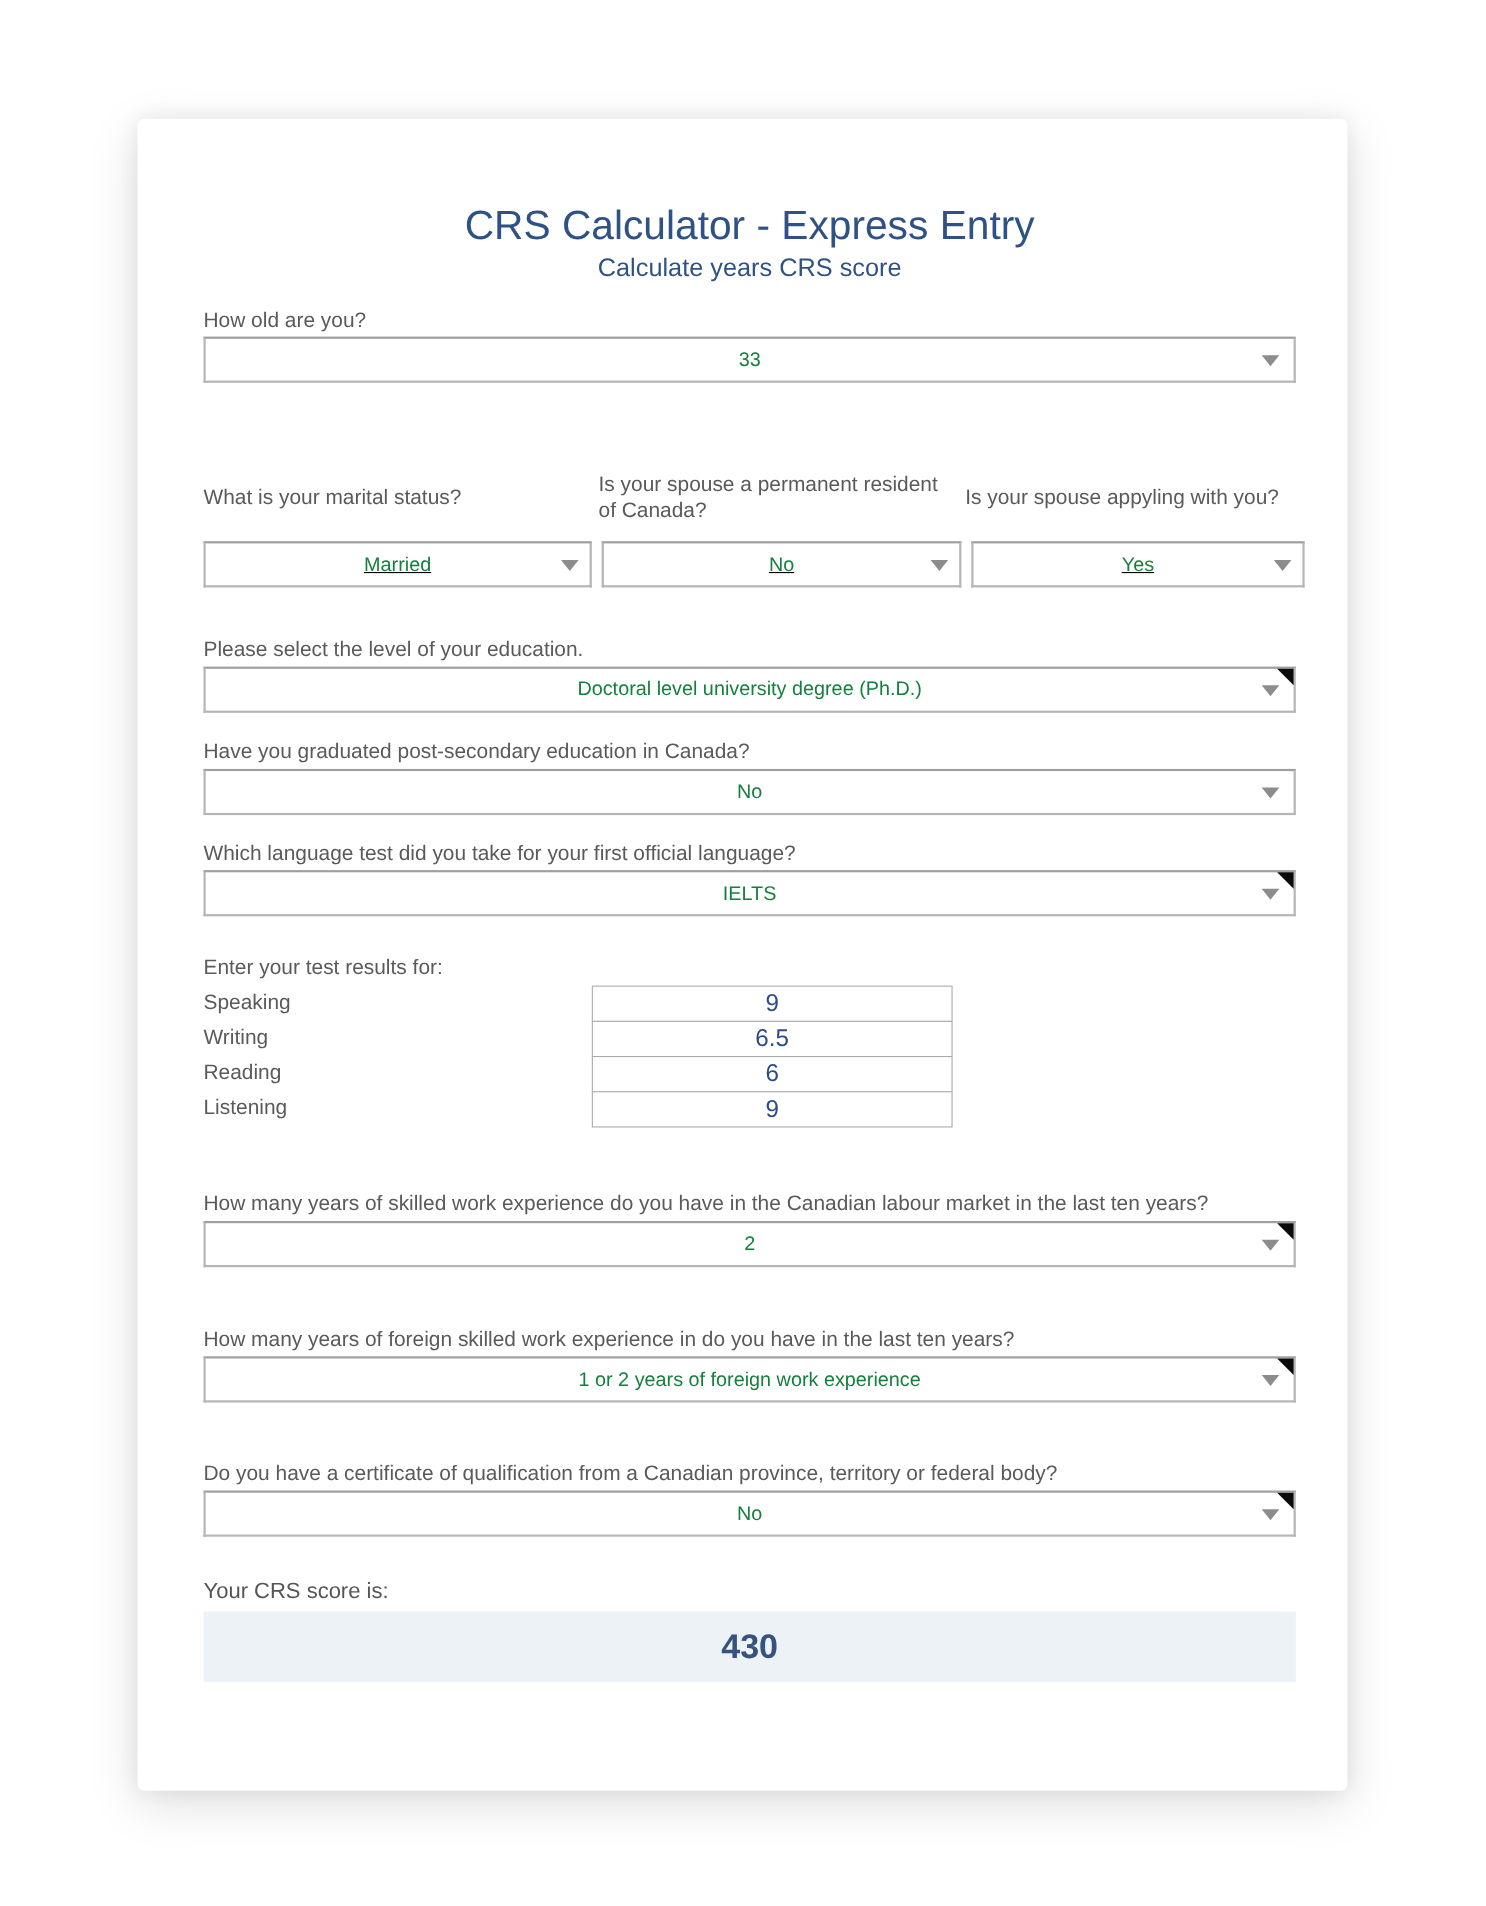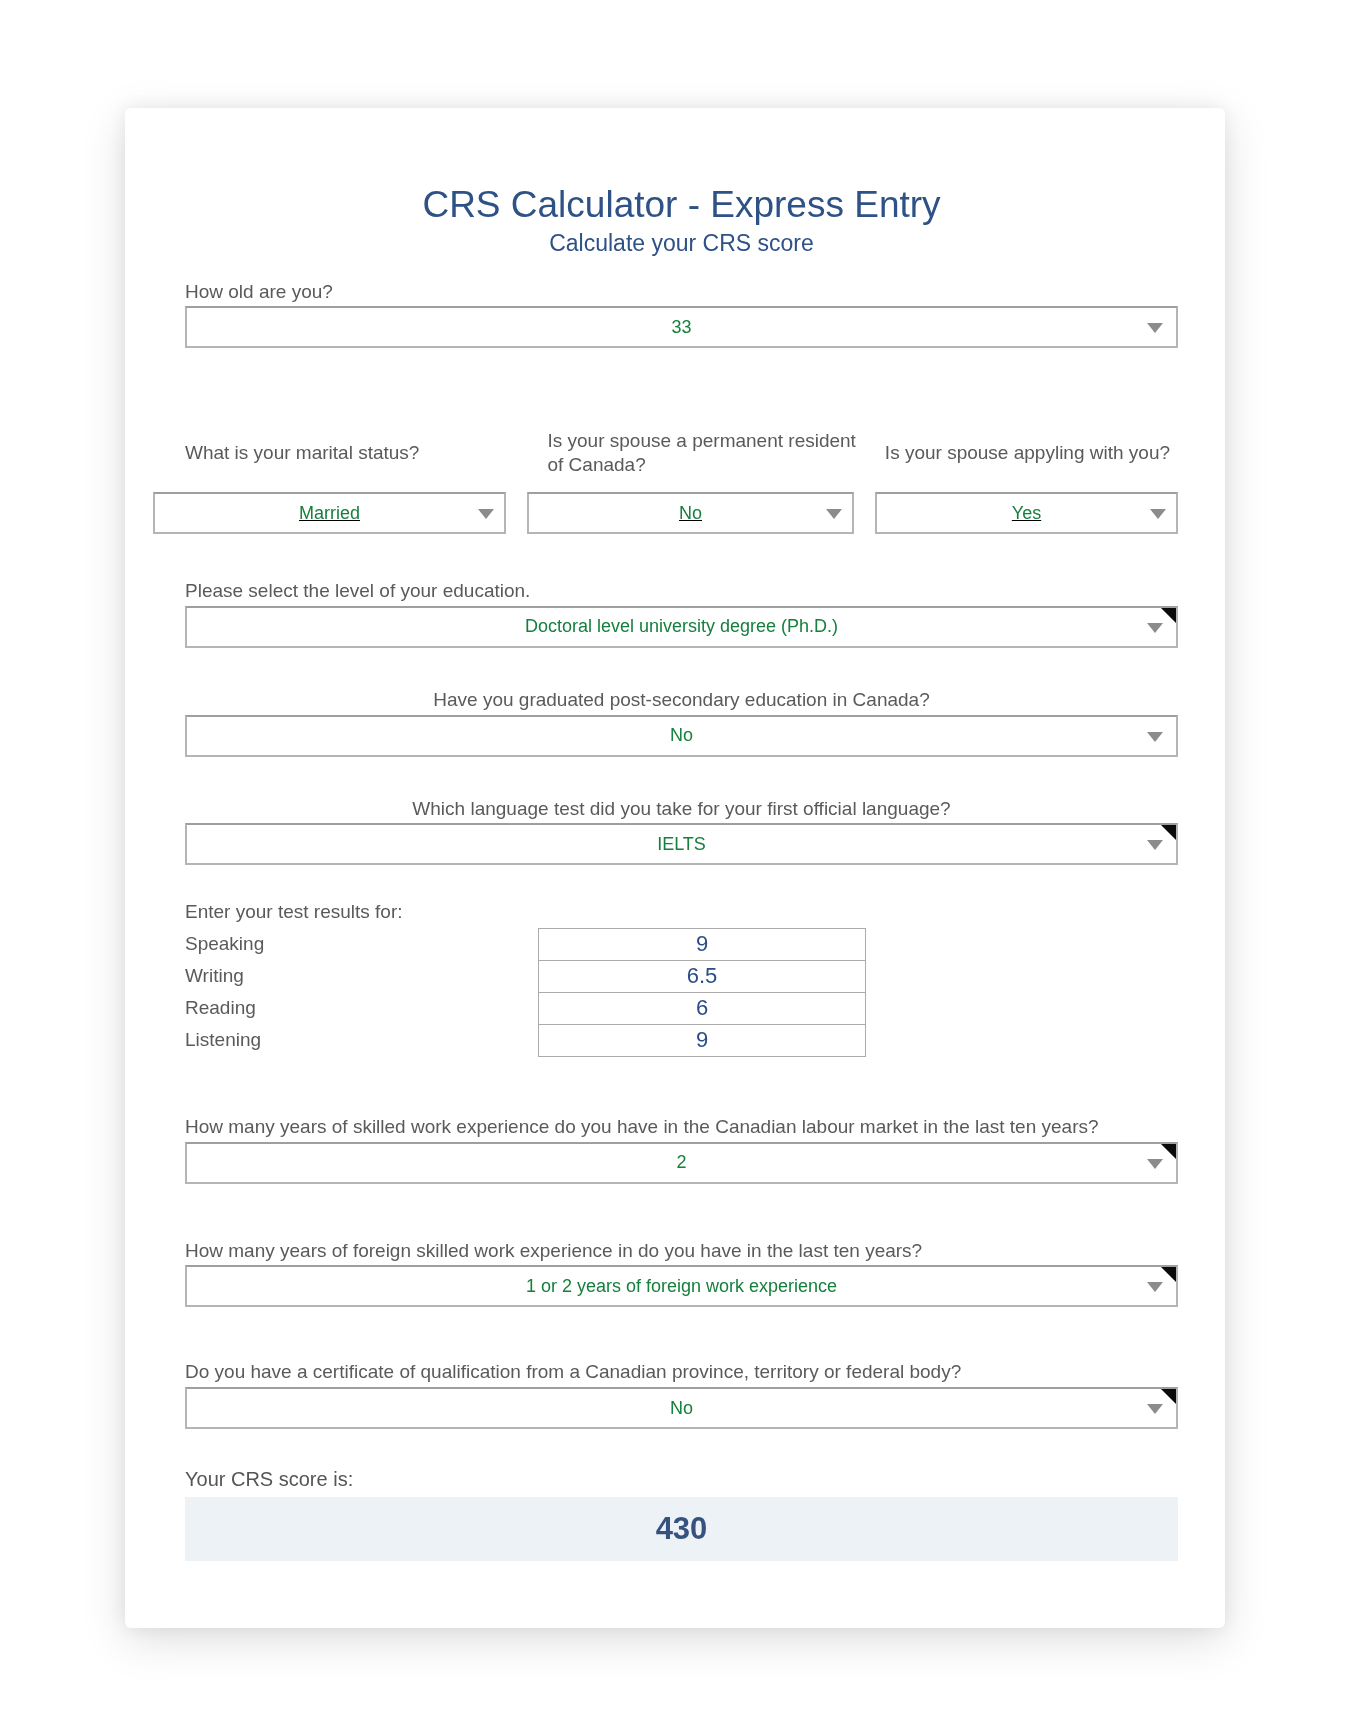--- a/index.html
+++ b/index.html
@@ -10,40 +10,40 @@
     background: #ffffff; border-radius: 6px;
     box-shadow: 0 12px 45px rgba(0,0,0,0.13), 0 0 18px rgba(0,0,0,0.07);
   }
   .content { position: absolute; left: 60px; top: 0; width: 993px; }
 
   .title { margin: 76px 0 0; text-align: center; font-size: 37px; font-weight: 400; color: #2e5186; line-height: 1.15; }
   .subtitle { margin-top: 3px; text-align: center; font-size: 23px; color: #2e5186; }
 
   .label { font-size: 19px; color: #5a5a5a; line-height: 1.3; }
   .mt23 { margin-top: 23px; } .mt80 { margin-top: 80px; } .mt45 { margin-top: 45px; }
-  .mt40 { margin-top: 40px; text-align: center; } .mt35 { margin-top: 35px; } .mt58 { margin-top: 58px; }
+  .mt40 { margin-top: 24px; } .mt35 { margin-top: 35px; } .mt58 { margin-top: 58px; }
   .mt55 { margin-top: 55px; } .mt53 { margin-top: 53px; } .mt39 { margin-top: 39px; }
 
   .select {
     position: relative; margin-top: 2px; height: 42px; background: #fff;
     border: 2px solid #b5b5b5; border-top-color: #9f9f9f;
     display: flex; align-items: center; justify-content: center; cursor: pointer;
   }
   .select .value { font-size: 18px; color: #15803d; }
   .caret {
     position: absolute; right: 13px; top: 50%; margin-top: -4px; width: 0; height: 0;
     border-left: 8px solid transparent; border-right: 8px solid transparent;
     border-top: 10px solid #8c8c8c;
   }
   .corner {
     position: absolute; top: 0; right: 0; width: 0; height: 0;
     border-top: 15px solid #0b0b0b; border-left: 15px solid transparent;
   }
 
-  .cols { display: flex; gap: 21px; justify-content: flex-end; }
+  .cols { display: flex; gap: 9px; }
   .col1 { width: 353px; } .col2 { width: 327px; } .col3 { width: 303px; }
   .cols.labels { align-items: center; min-height: 50px; }
   .cols.selects { margin-top: 14px; text-decoration: underline; }
   .cols .select { margin-top: 0; flex: none; }
   .cols .caret { right: 10px; }
 
   .test-grid { margin-top: 3px; }
   .test-row { display: flex; align-items: center; }
   .test-row + .test-row { margin-top: -1px; }
   .test-row .label { width: 353px; }
@@ -61,21 +61,21 @@
   }
 </style>
 </head>
 <body>
 
 <div class="page">
   <div class="card">
     <div class="content">
 
       <h1 class="title">CRS Calculator - Express Entry</h1>
-      <div class="subtitle">Calculate your CRS score</div>
+      <div class="subtitle">Calculate years CRS score</div>
 
       <div class="label mt23">How old are you?</div>
       <div class="select">
         <span class="value">33</span>
         <span class="caret"></span>
       </div>
 
       <div class="cols labels mt80">
         <div class="label col1">What is your marital status?</div>
         <div class="label col2">Is your spouse a permanent resident of Canada?</div>

